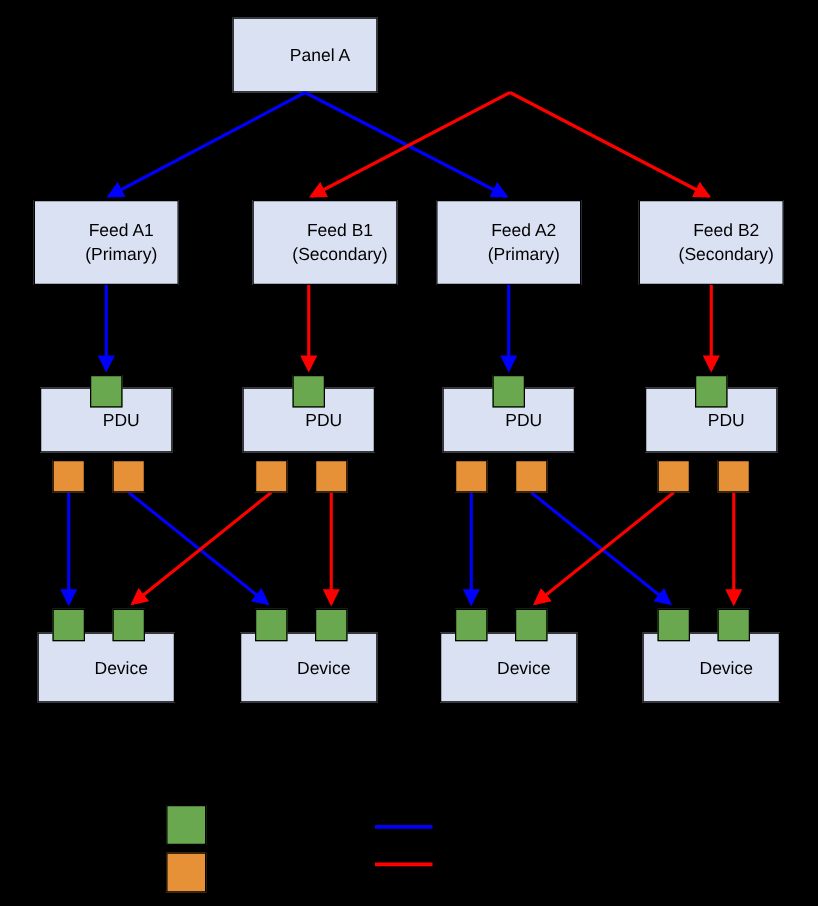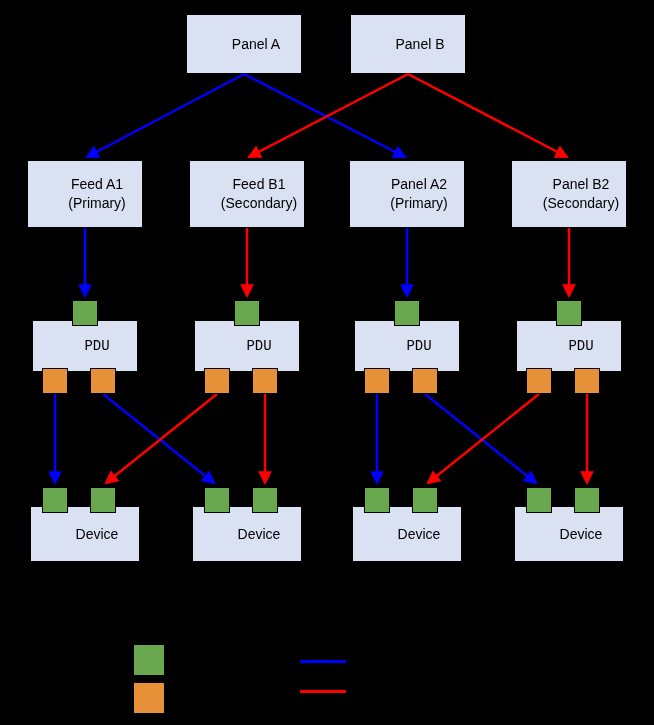--- a/index.html
+++ b/index.html
@@ -18,21 +18,21 @@
     overflow:hidden;
   }
   .node{
     position:absolute;background:var(--node-fill);border:1px solid #000;
     display:flex;align-items:center;justify-content:center;text-align:center;
     font-size:14px;line-height:1.35;box-sizing:border-box;
   }
   .node .lbl{white-space:pre-line;margin-left:24px;}
   .panel{width:116px;height:60px;top:14px;}
   .feed{width:116px;height:68px;top:160px;text-align:center;}
-  .pdu{width:106px;height:52px;top:320px;font-family:Liberation Mono, monospace;}
+  .pdu{width:106px;height:52px;top:310px;}
   .device{width:110px;height:56px;top:506px;align-items:center;}
   .port{
     position:absolute;width:26px;height:26px;border:1px solid #000;box-sizing:border-box;z-index:3;
   }
   .port.in{background:var(--input-port);}
   .port.out{background:var(--output-port);}
   .wires{position:absolute;left:0;top:0;width:654px;height:725px;z-index:2;}
   .stroke-primary{stroke:var(--primary-line);stroke-width:2.5;}
   .stroke-secondary{stroke:var(--secondary-line);stroke-width:2.5;}
   .fill-primary{fill:var(--primary-line);}
@@ -72,38 +72,35 @@
 
     <line x1="377" y1="394" x2="377" y2="483" class="stroke-primary" marker-end="url(#ah-primary)"></line>
     <line x1="425" y1="394" x2="536" y2="483" class="stroke-primary" marker-end="url(#ah-primary)"></line>
     <line x1="539" y1="394" x2="428" y2="483" class="stroke-secondary" marker-end="url(#ah-secondary)"></line>
     <line x1="587" y1="394" x2="587" y2="483" class="stroke-secondary" marker-end="url(#ah-secondary)"></line>
   </svg>
 
   <div class="node panel" style="left:186px">
     <span class="lbl">Panel A</span>
   </div>
-  <div class="node panel" style="left:350px">
-    <span class="lbl">Panel B</span>
-  </div>
 
   <div class="node feed" style="left:27px">
     <span class="lbl">Feed A1
 (Primary)</span>
   </div>
-  <div class="node feed" style="left:189px">
+  <div class="node feed" style="left:202px">
     <span class="lbl">Feed B1
 (Secondary)</span>
   </div>
   <div class="node feed" style="left:349px">
-    <span class="lbl">Panel A2
+    <span class="lbl">Feed A2
 (Primary)</span>
   </div>
   <div class="node feed" style="left:511px">
-    <span class="lbl">Panel B2
+    <span class="lbl">Feed B2
 (Secondary)</span>
   </div>
 
   <div class="node pdu" style="left:32px">
     <span class="lbl">PDU</span>
   </div>
   <div class="node pdu" style="left:194px">
     <span class="lbl">PDU</span>
   </div>
   <div class="node pdu" style="left:354px">

